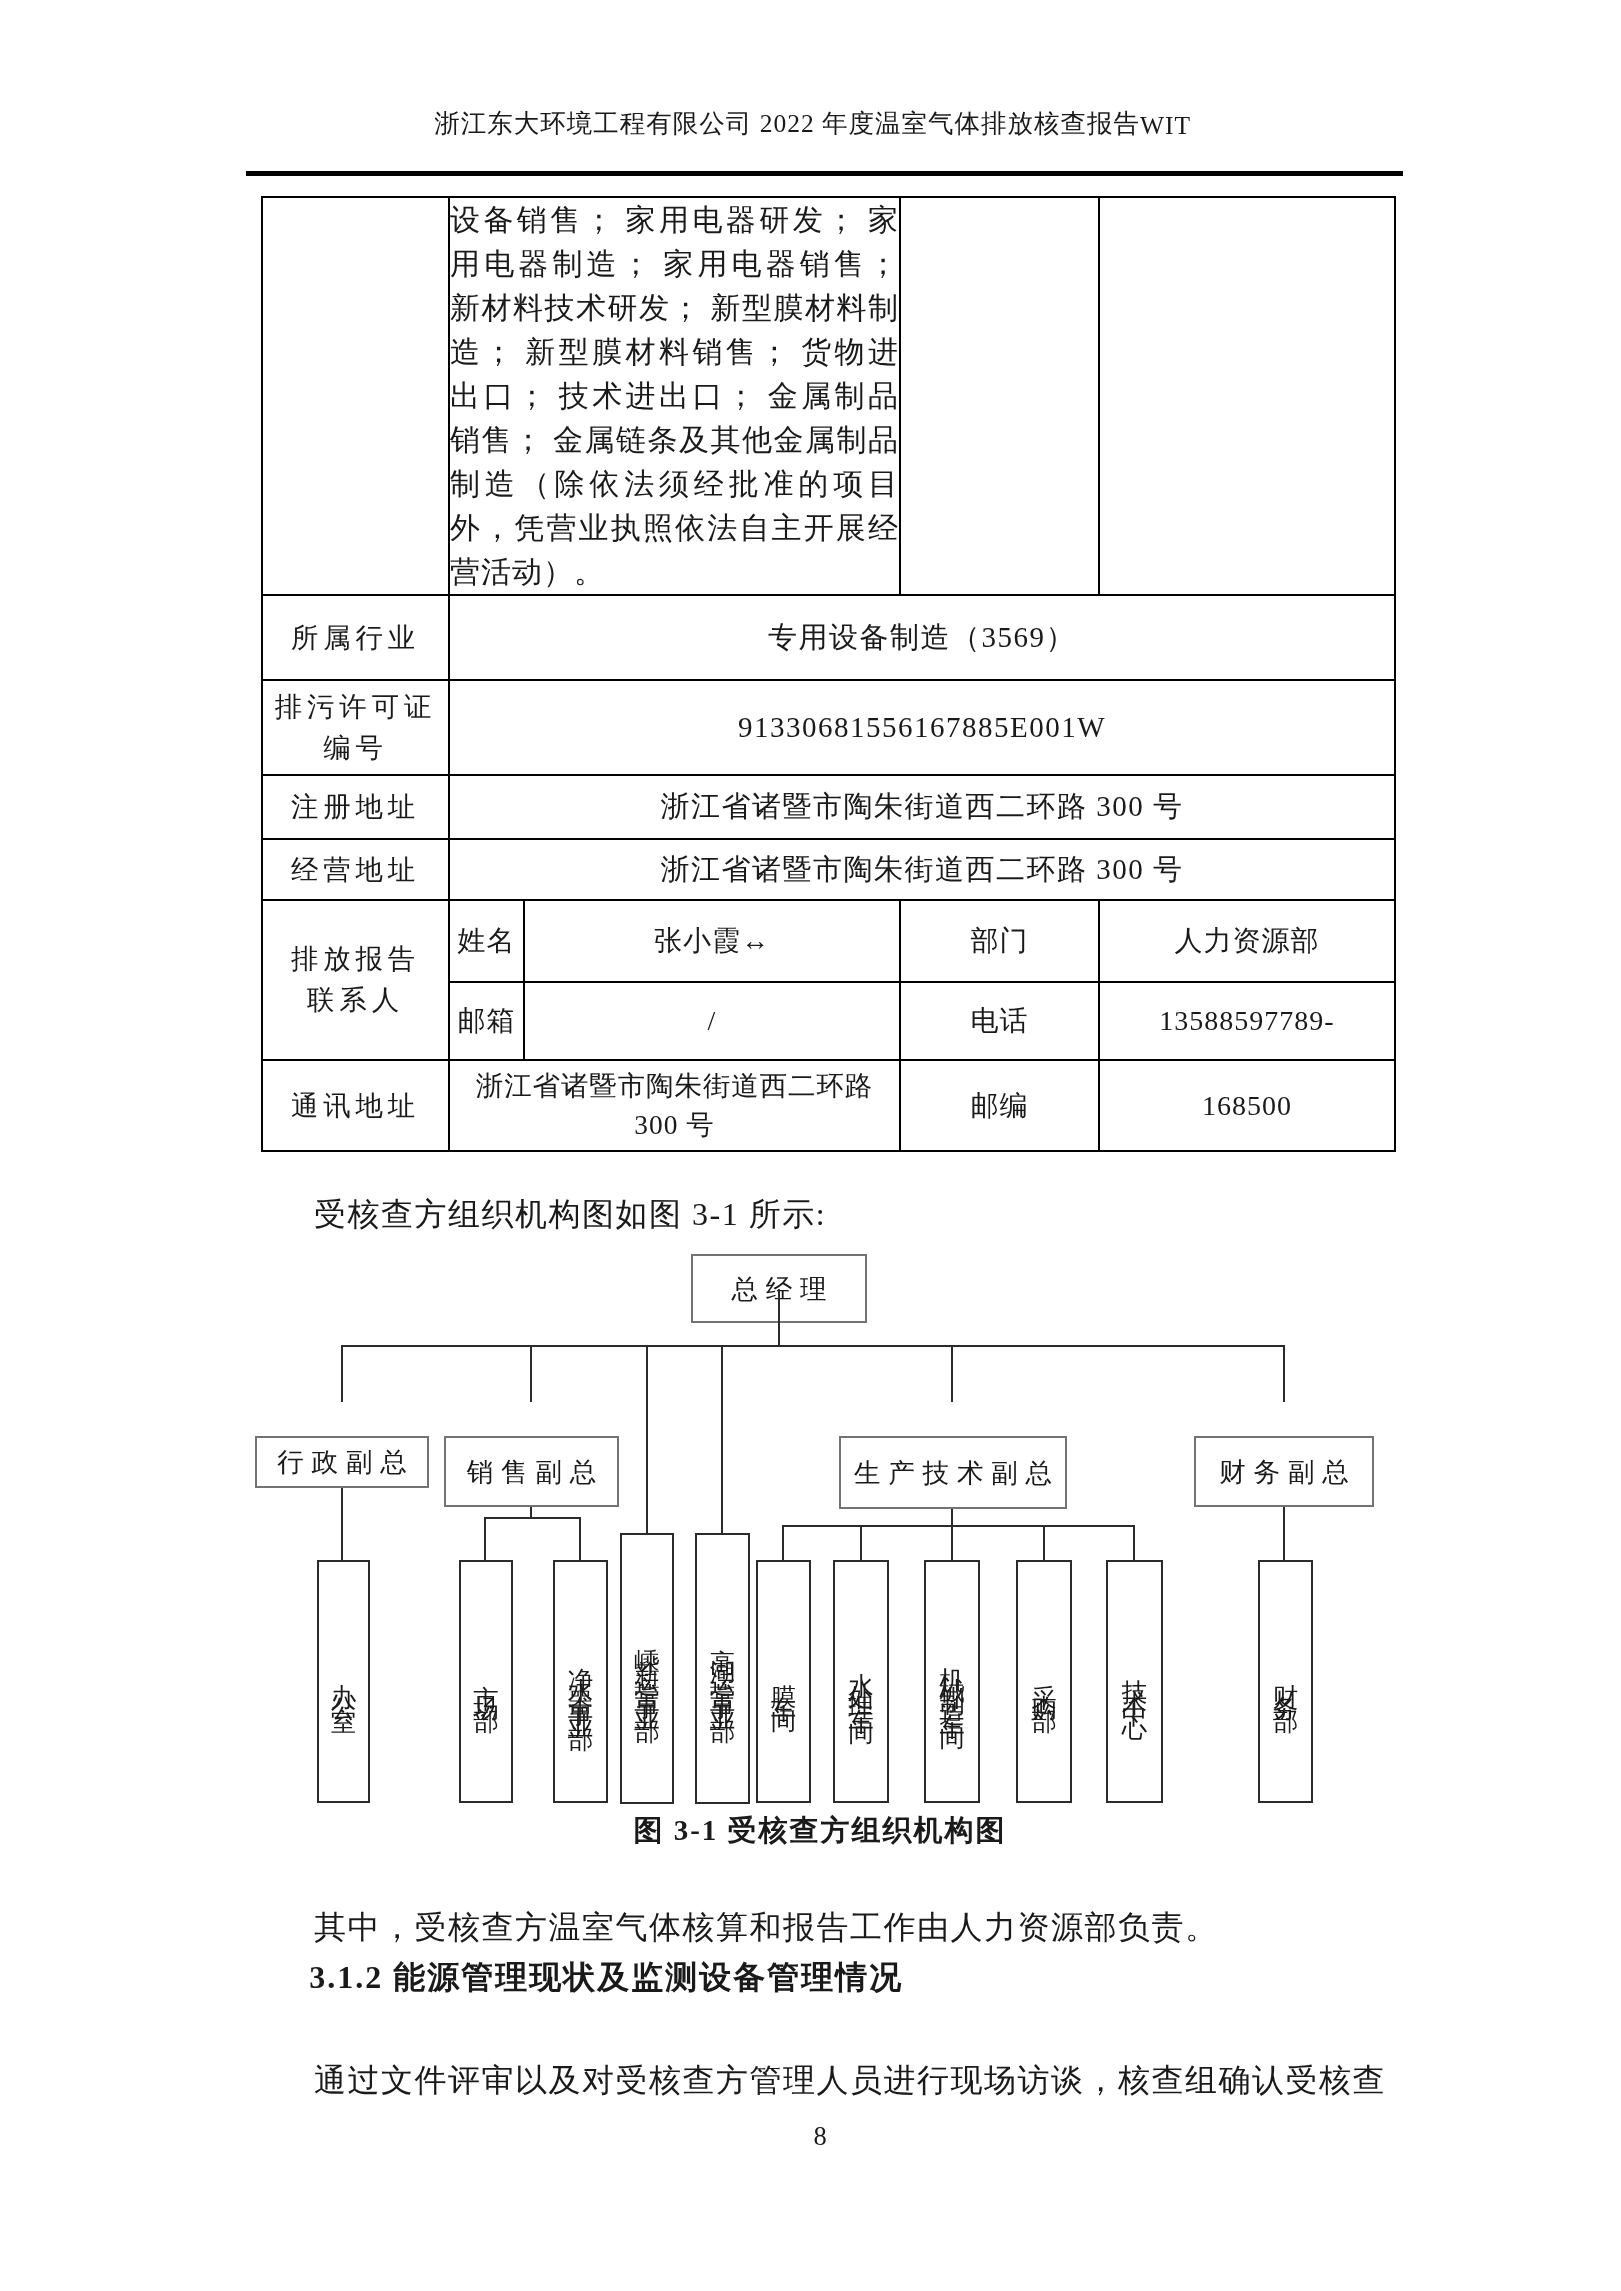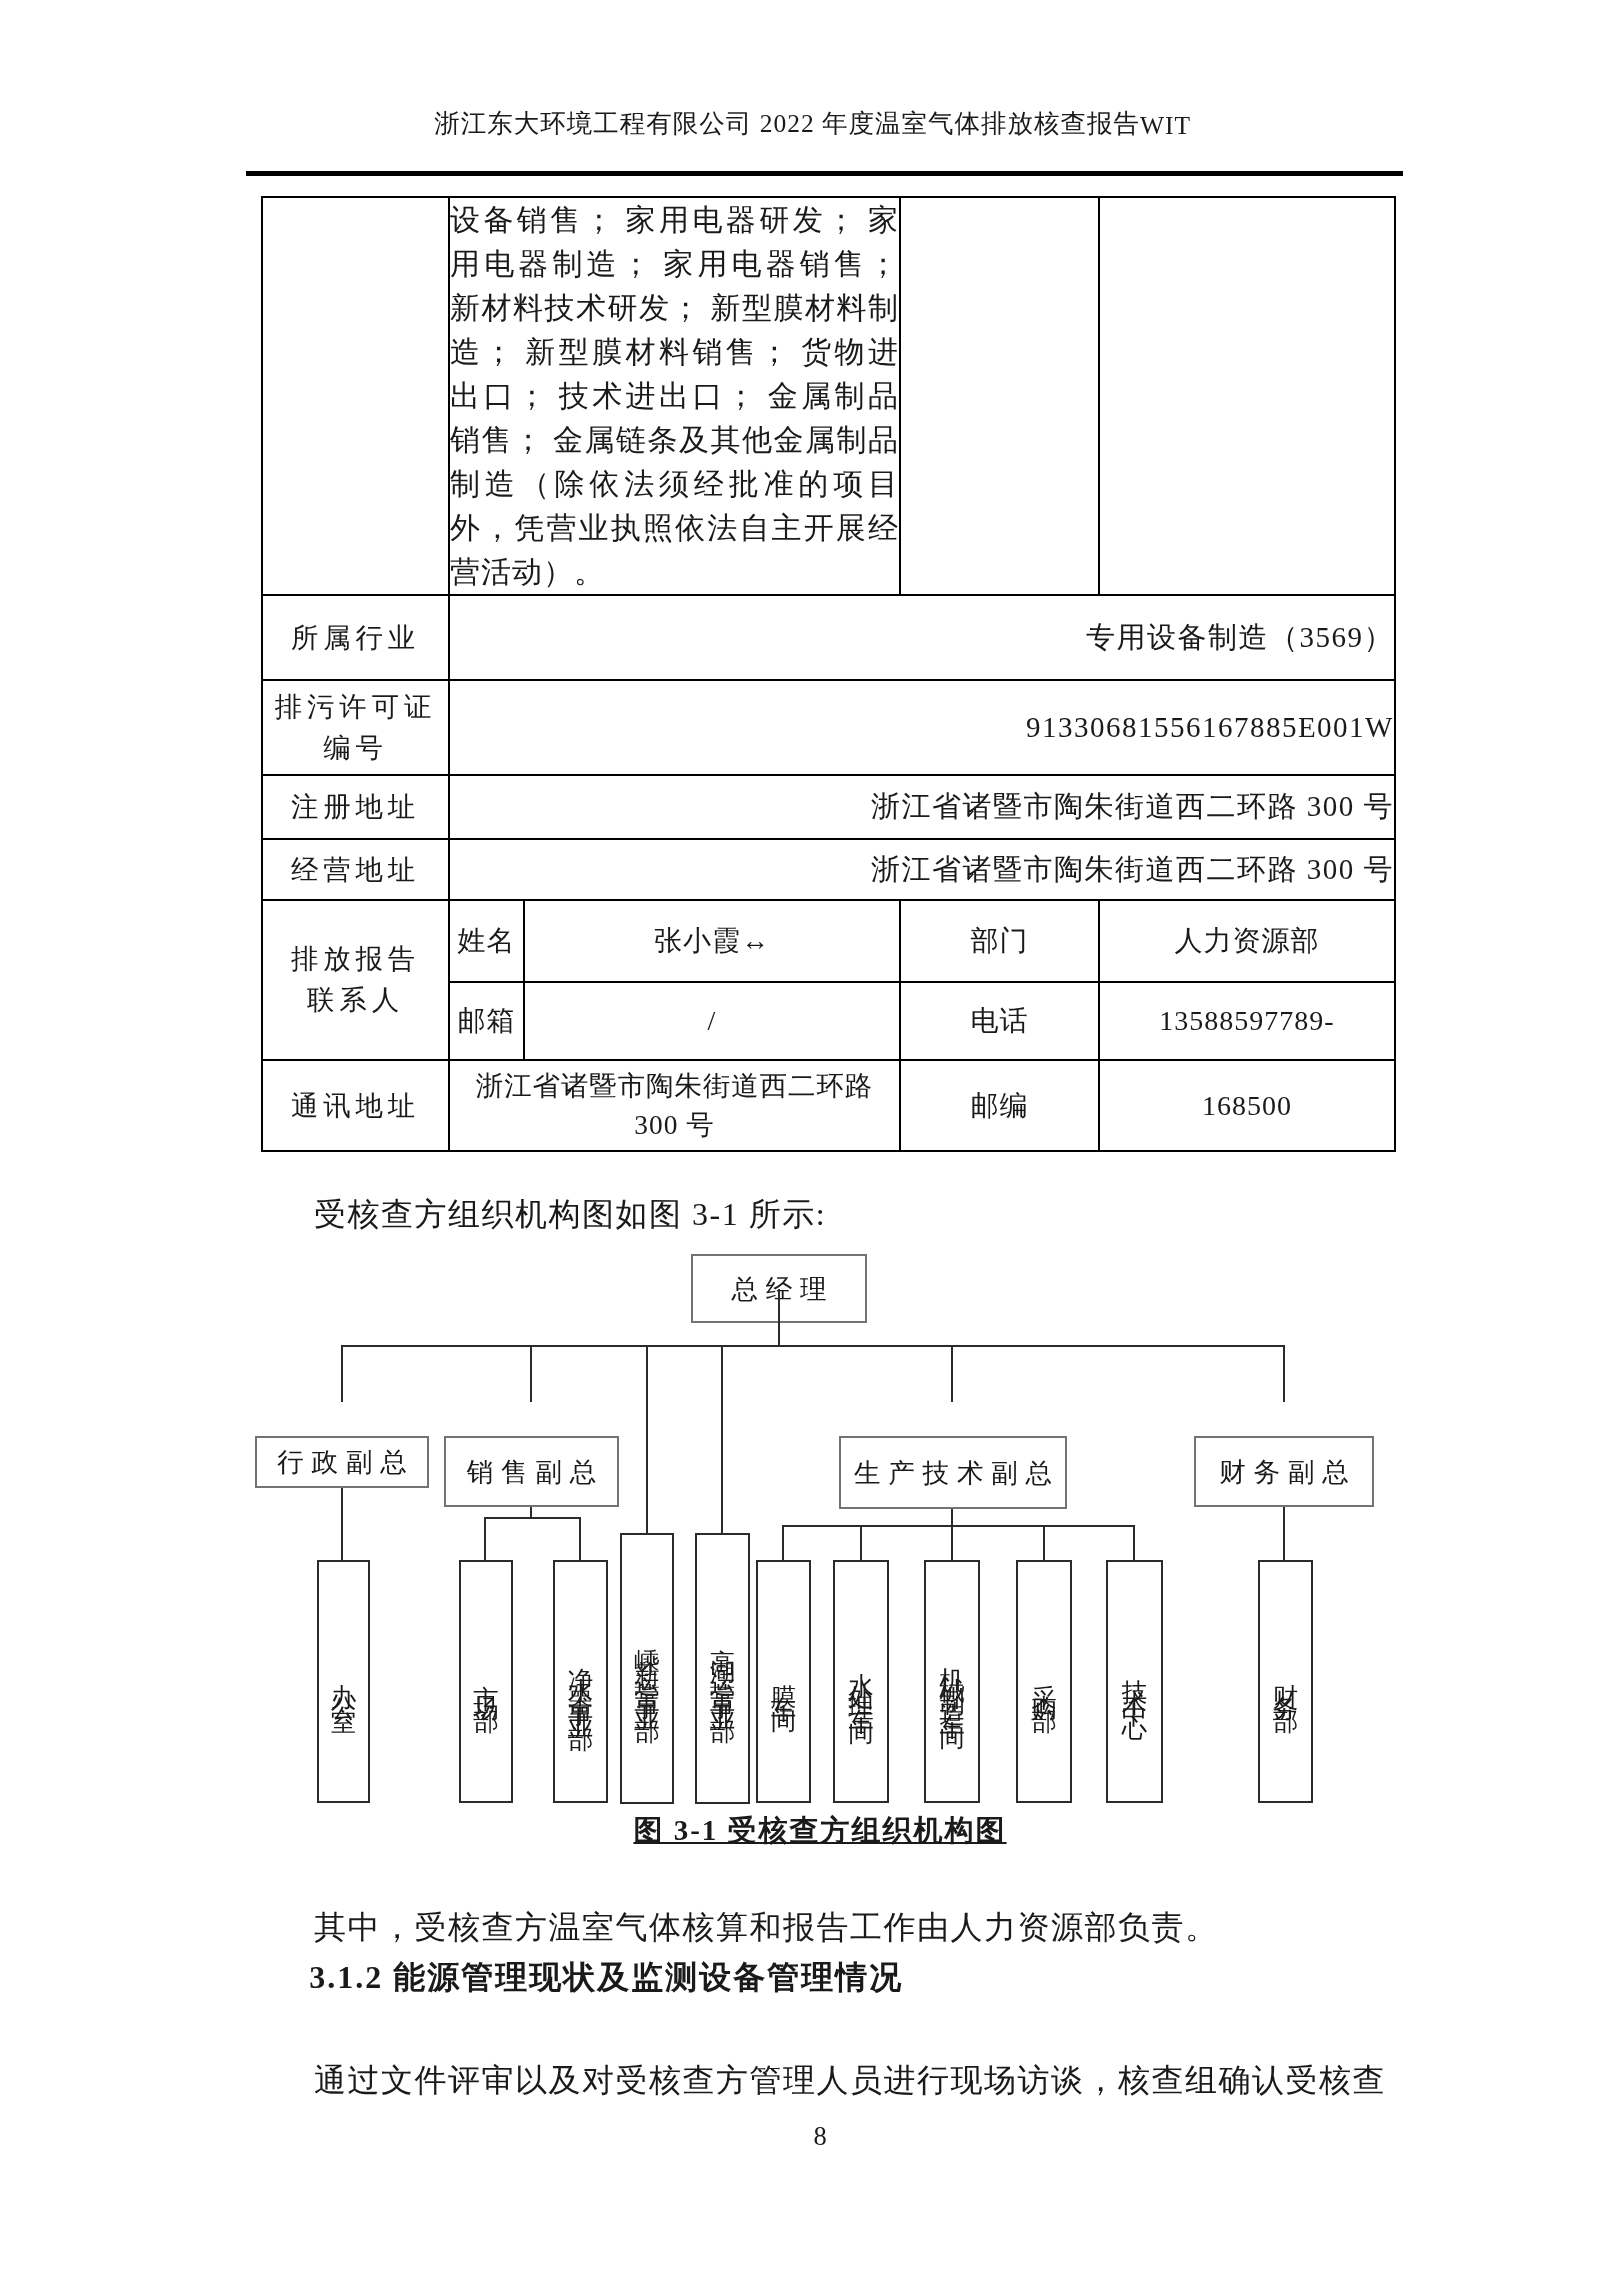--- a/index.html
+++ b/index.html
@@ -13,32 +13,32 @@
   .hdr-title{font-size:25.5px;letter-spacing:1px;}
   .hdr-mark{font-size:25.5px;letter-spacing:1px;padding-right:17.6px;}
   .hdr-rule{position:absolute;left:246px;top:171px;width:1157px;height:4.9px;background:#000;}
   
   table.info{
     position:absolute;left:261px;top:196px;width:1134px;
     border-collapse:collapse;table-layout:fixed;font-size:27.4px;
   }
   table.info td{border:2px solid #000;vertical-align:middle;padding:0;overflow:hidden;}
   td.lbl{text-align:center;letter-spacing:4.9px;font-size:27.4px;}
-  td.val{text-align:right;padding-left:25.5px;font-size:29px;letter-spacing:1.5px;}
+  td.val{text-align:center;padding-left:25.5px;font-size:29px;letter-spacing:1.5px;}
   td.scope{
     font-size:30px;line-height:44px;text-align:justify;text-justify:inter-character;
     padding:5.9px 15.7px 0 17.6px;vertical-align:top;letter-spacing:1px;
   }
   td.ctr{text-align:center;font-size:28px;letter-spacing:1px;}
   .prelines{white-space:pre-line;line-height:41px;}
   td.addr2{text-align:center;font-size:27.4px;line-height:39px;padding:0 17.6px;letter-spacing:1px;}
   
   .para{position:absolute;left:250px;width:1147px;font-size:32px;letter-spacing:1.5px;line-height:47px;text-indent:2em;}
   .hding{position:absolute;left:250px;width:1147px;font-size:32px;font-weight:bold;letter-spacing:2px;text-indent:1.85em;}
-  .caption{position:absolute;left:253px;top:1811px;width:1134px;text-align:center;font-size:29px;font-weight:bold;letter-spacing:2px;text-decoration:underline;}
+  .caption{position:absolute;left:253px;top:1811px;width:1134px;text-align:center;font-size:29px;font-weight:bold;letter-spacing:2px;}
   .pagenum{position:absolute;left:253px;top:2121px;width:1134px;text-align:center;font-size:26.5px;}
   
   .chart{position:absolute;left:0;top:0;width:1621px;height:2292px;pointer-events:none;}
   .obox{
     position:absolute;border:2px solid #737373;background:#fff;
     display:flex;align-items:center;justify-content:center;
     font-size:26.5px;letter-spacing:7.8px;box-sizing:border-box;text-indent:7.8px;margin-top:34px;
   }
   .vbox{
     position:absolute;border:2px solid #2b2b2b;background:#fff;

